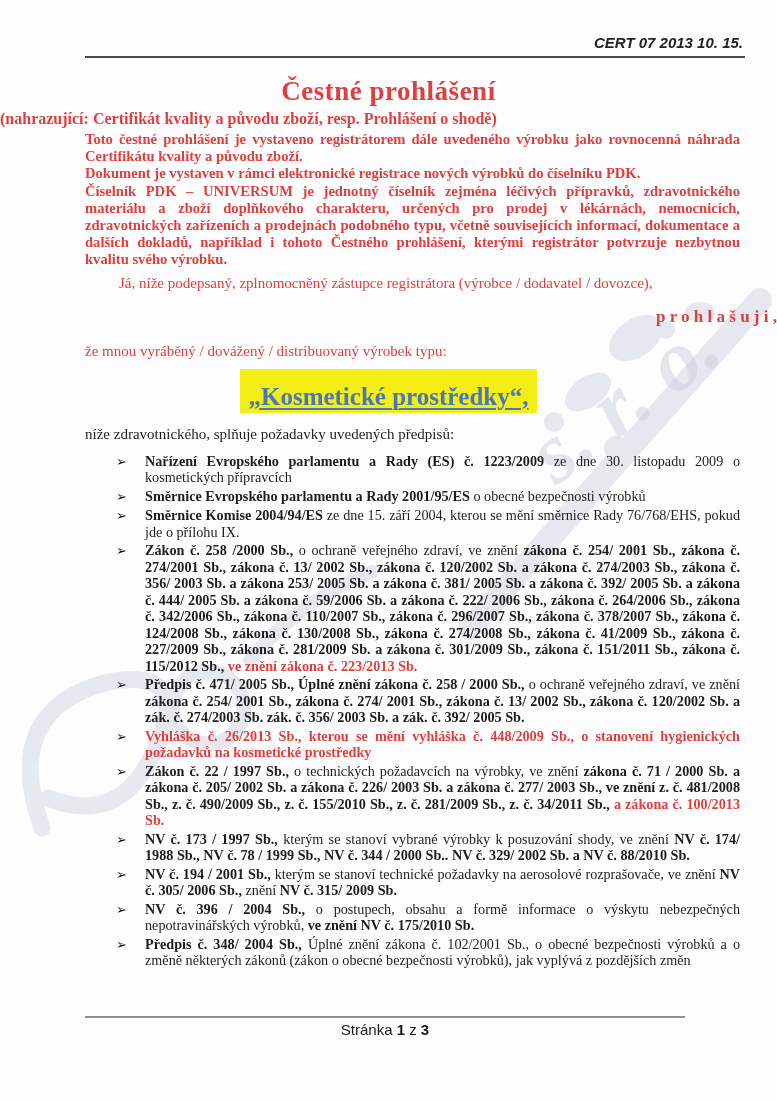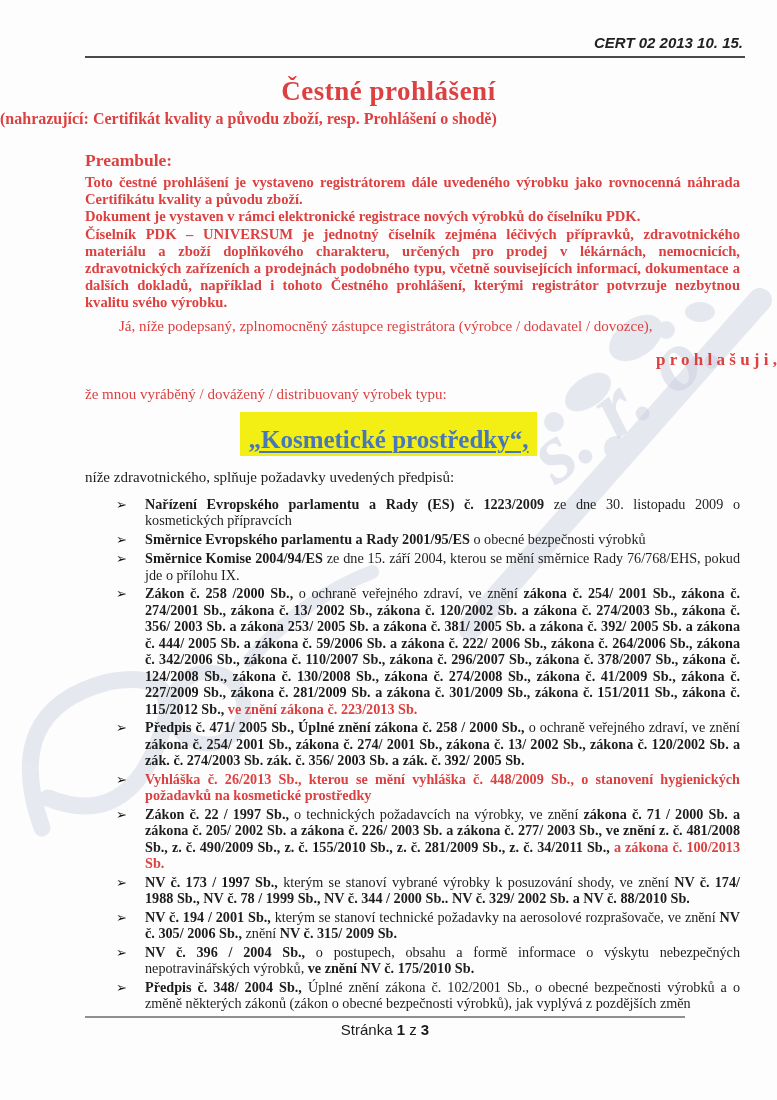--- a/index.html
+++ b/index.html
@@ -159,27 +159,26 @@
     </g>
     <g opacity="0.45" stroke="#ccd0e0" fill="none" stroke-linecap="round">
       <path d="M 42 828 Q 0 710 108 682 Q 196 666 152 756 Q 118 826 48 798" stroke-width="17"></path>
       <circle cx="208" cy="708" r="36" stroke-width="15"></circle>
       <path d="M 250 660 Q 300 600 372 572" stroke-width="14"></path>
     </g>
     <text transform="translate(556,486) rotate(-37)" x="0" y="0" font-family="Liberation Serif, serif" font-style="italic" font-weight="bold" font-size="86" fill="#ccd0e0" opacity="0.5">s. r. o.</text>
   </svg>
 
   <div class="content">
-    <div class="doc-code">CERT 02 2013 10. 15.</div>
+    <div class="doc-code">CERT 07 2013 10. 15.</div>
     <div class="header-rule"></div>
 
     <h1 class="title">Čestné prohlášení</h1>
     <div class="subtitle">(nahrazující: Certifikát kvality a původu zboží, resp. Prohlášení o shodě)</div>
 
-    <div class="preamble-heading">Preambule:</div>
     <div class="preamble-body">Toto čestné prohlášení je vystaveno registrátorem dále uvedeného výrobku jako rovnocenná náhrada Certifikátu kvality a původu zboží.
 Dokument je vystaven v rámci elektronické registrace nových výrobků do číselníku PDK.
 Číselník PDK – UNIVERSUM je jednotný číselník zejména léčivých přípravků, zdravotnického materiálu a zboží doplňkového charakteru, určených pro prodej v lékárnách, nemocnicích, zdravotnických zařízeních a prodejnách podobného typu, včetně souvisejících informací, dokumentace a dalších dokladů, například i tohoto Čestného prohlášení, kterými registrátor potvrzuje nezbytnou kvalitu svého výrobku.</div>
 
     <div class="decl-intro">Já, níže podepsaný, zplnomocněný zástupce registrátora (výrobce / dodavatel / dovozce),</div>
     <div class="decl-verb">p r o h l a š u j i ,</div>
     <div class="decl-product-line">že mnou vyráběný / dovážený  / distribuovaný výrobek typu:</div>
     <div class="decl-product">
       <span class="hl">„Kosmetické prostředky“,</span>
     </div>

